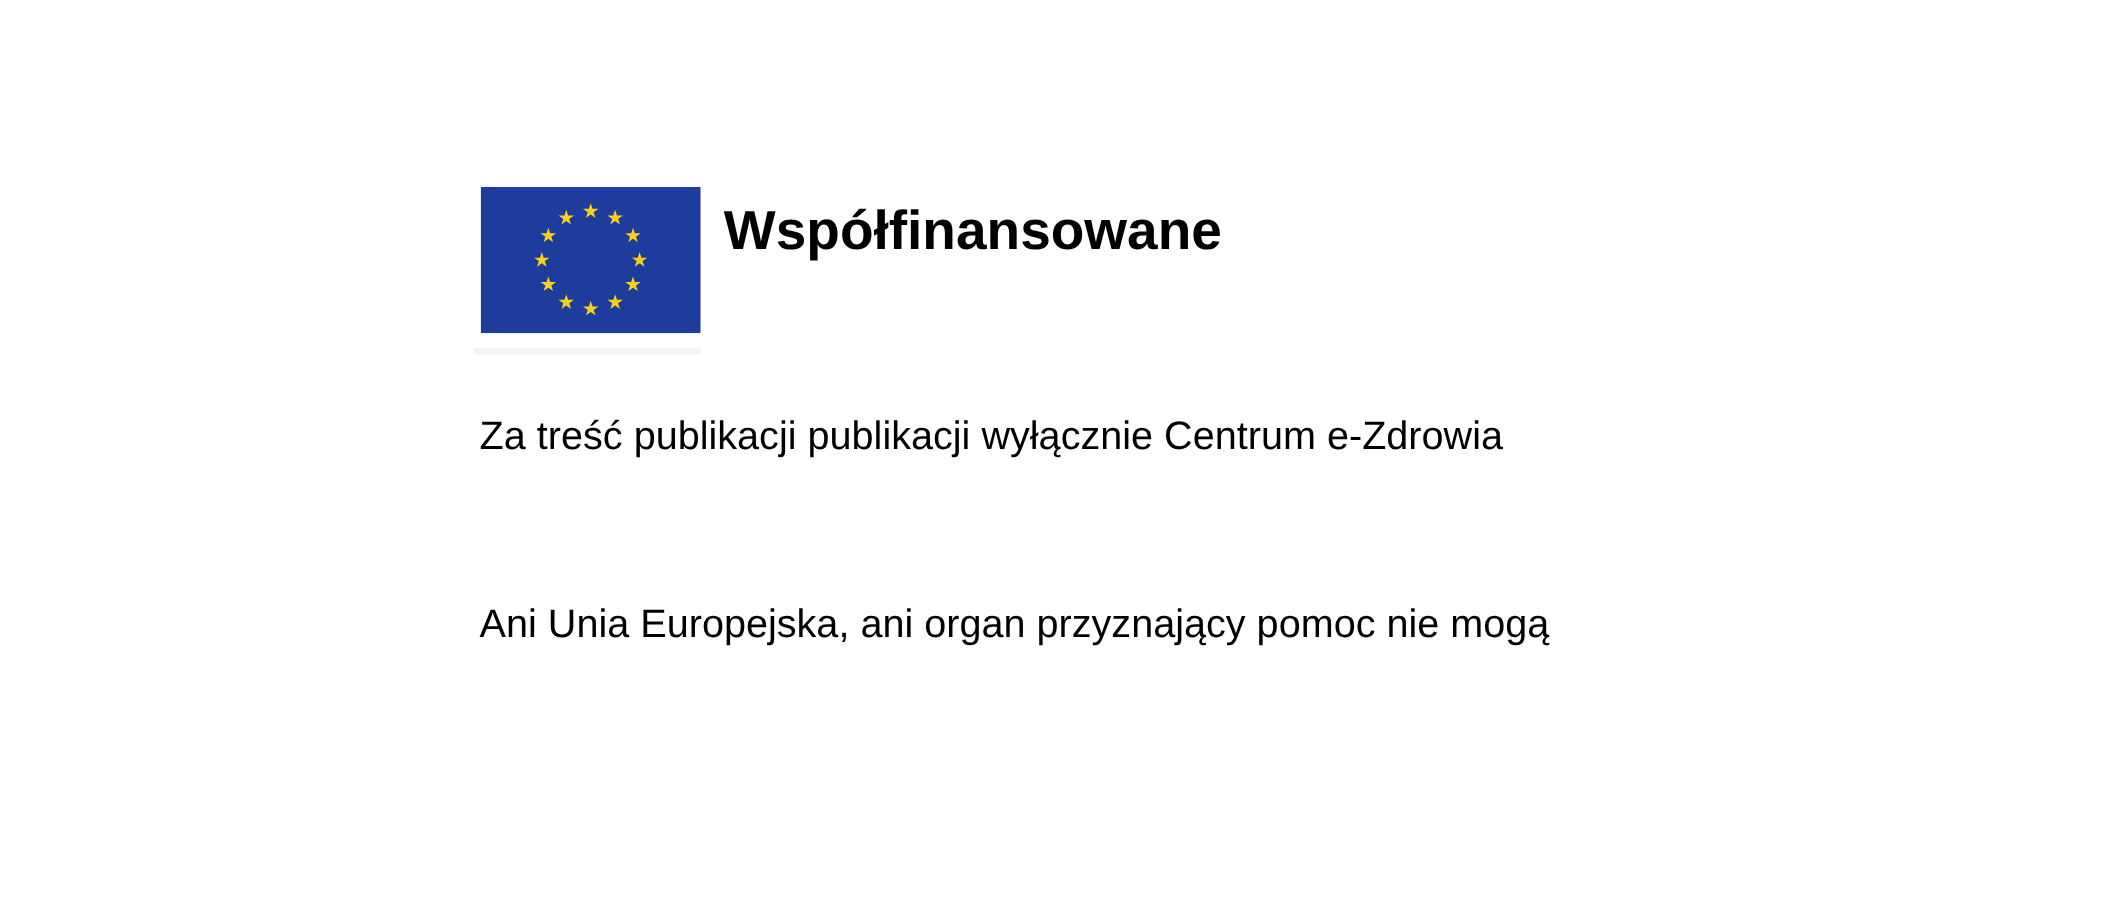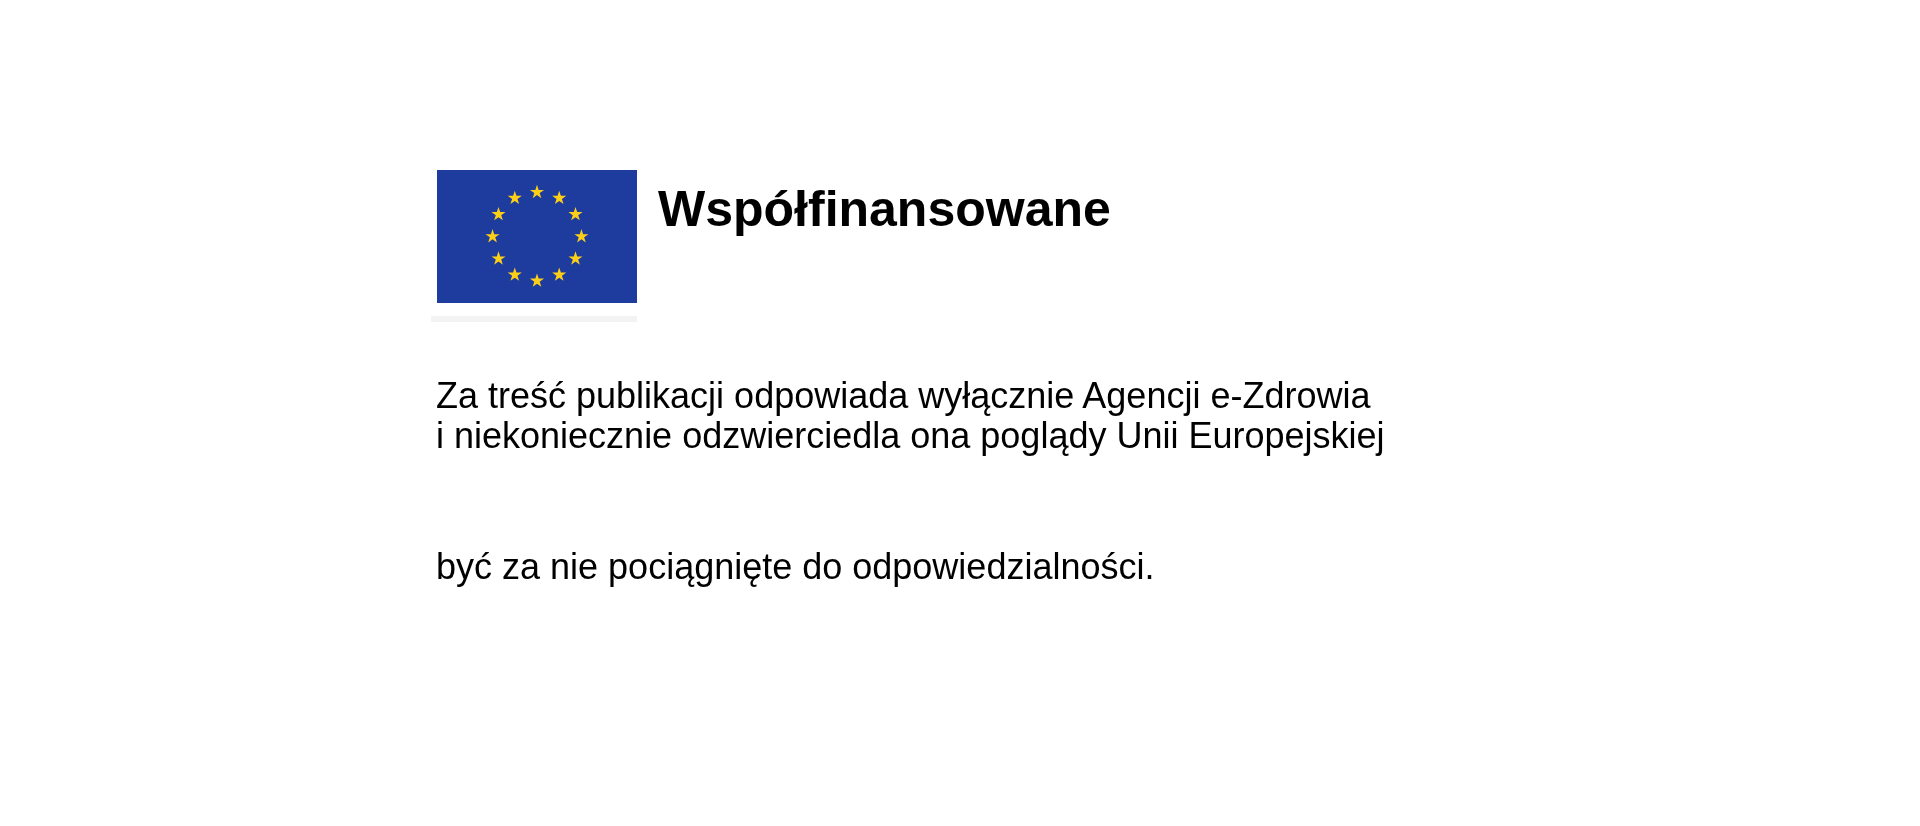--- a/index.html
+++ b/index.html
@@ -81,19 +81,18 @@
     </g>
   </svg>
 </div>
 <div class="flag-shadow"></div>
 
 <div class="headline">
   <div>Współfinansowane</div>
 </div>
 
 <div class="para para-1">
-  <div>Za treść publikacji odpowiada wyłącznie Agencji e-Zdrowia</div>
-  <div>i niekoniecznie odzwierciedla ona poglądy Unii Europejskiej</div>
+  <div>Za treść publikacji publikacji wyłącznie Centrum e-Zdrowia</div>
 </div>
 
 <div class="para para-2">
-  <div>być za nie pociągnięte do odpowiedzialności.</div>
+  <div>Ani Unia Europejska, ani organ przyznający pomoc nie mogą</div>
 </div>
 
 </body></html>

